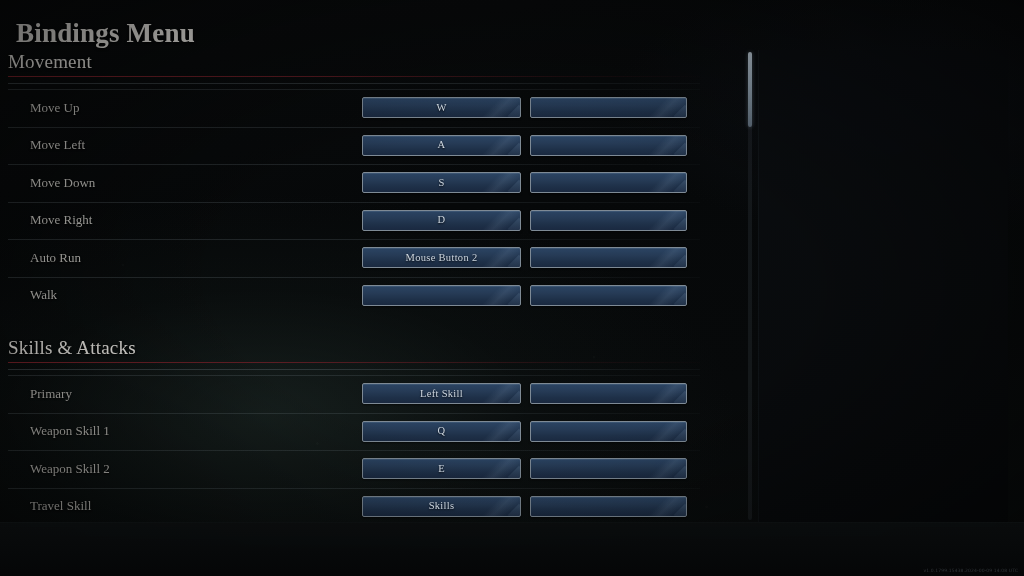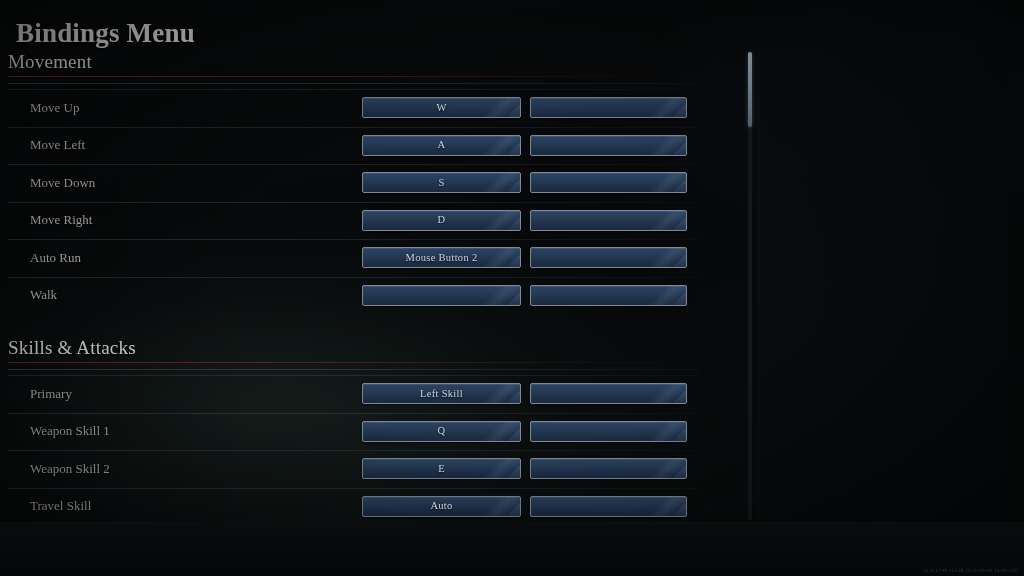--- a/index.html
+++ b/index.html
@@ -308,21 +308,21 @@
             <div class="key-btn primary-col">
               <span class="key-text">E</span>
             </div>
             <div class="key-btn secondary-col">
               <span class="key-text"></span>
             </div>
           </div>
           <div class="row">
             <div class="row-label">Travel Skill</div>
             <div class="key-btn primary-col">
-              <span class="key-text">Auto</span>
+              <span class="key-text">Skills</span>
             </div>
             <div class="key-btn secondary-col">
               <span class="key-text"></span>
             </div>
           </div>
         </div>
       </div>
   </div>
 
   <div id="scrollbar-track">

